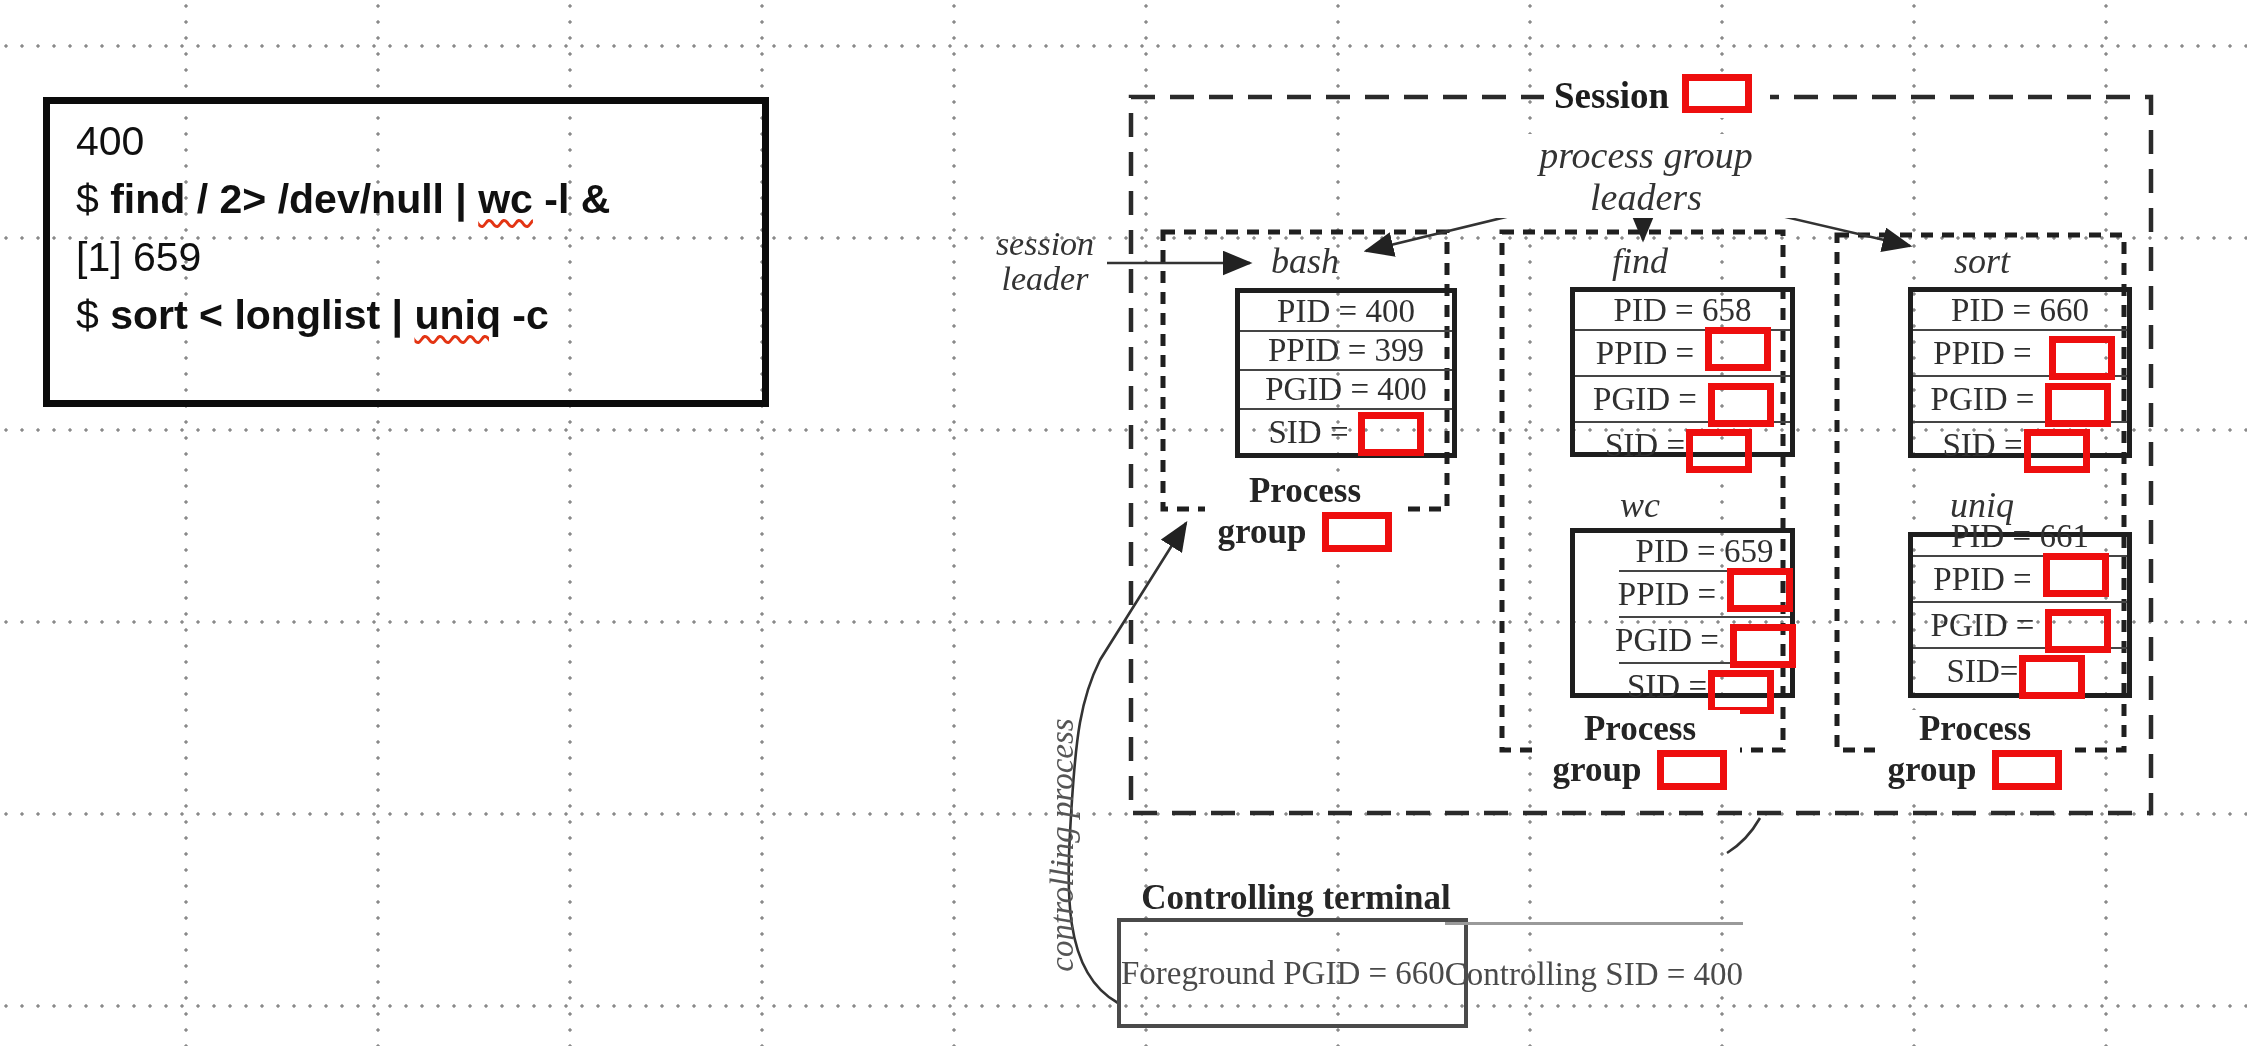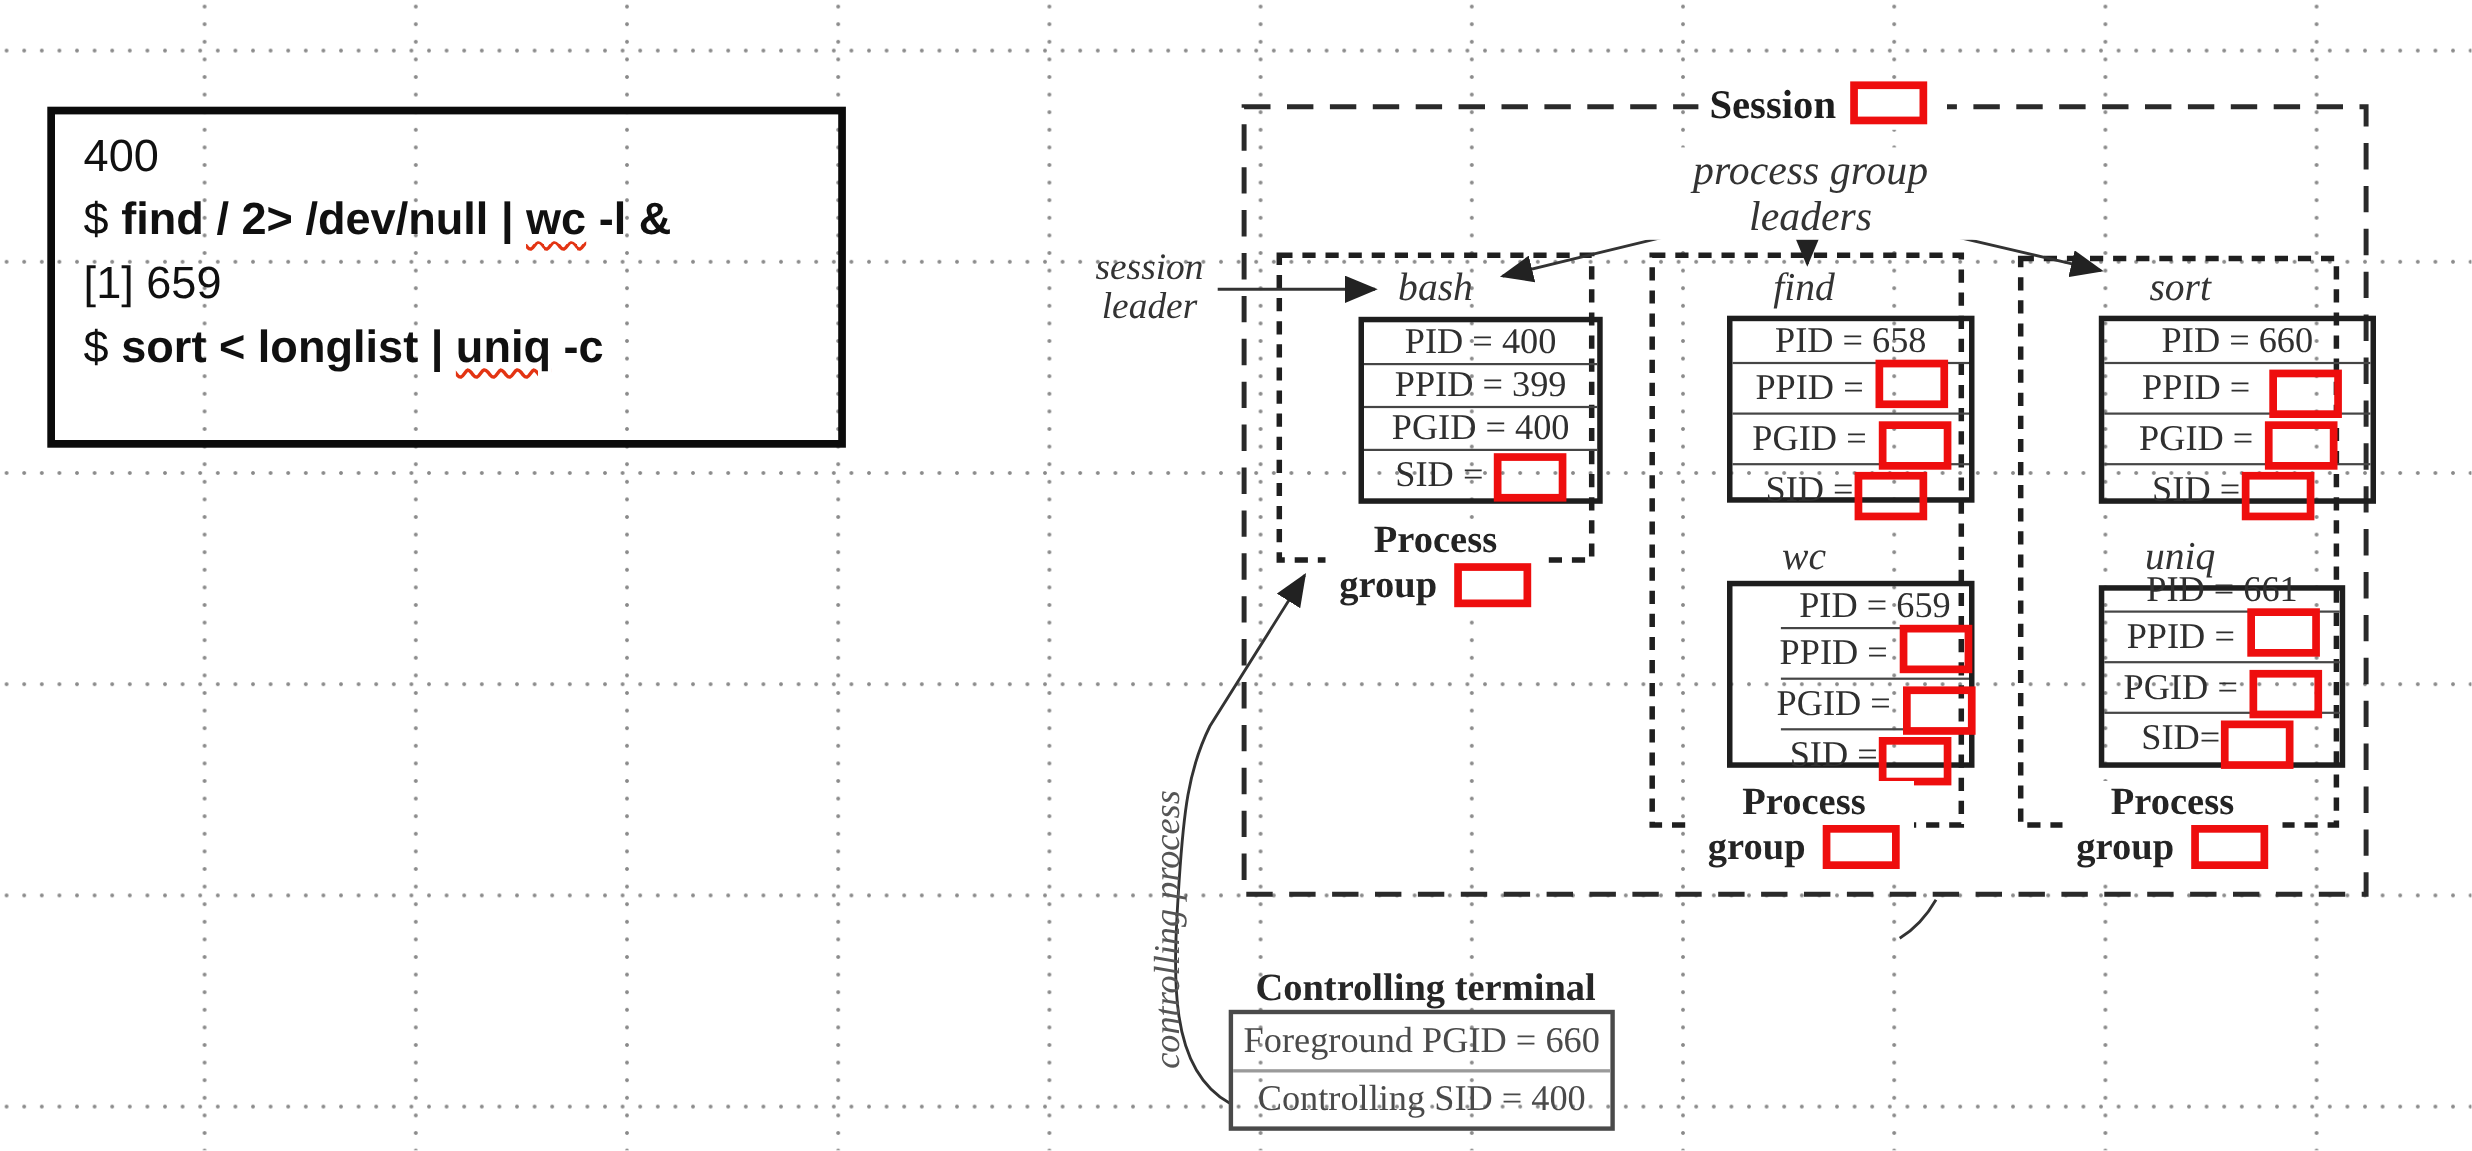--- a/index.html
+++ b/index.html
@@ -68,21 +68,21 @@
   }
   .pg-footer .l1{ display:block; line-height:37px; }
   .pg-footer .l2{ display:flex; justify-content:center; align-items:center; gap:16px; min-height:46px; }
   .rb-footer{ width:70px; height:40px; flex:0 0 auto; }
   
   .ct-title{ position:absolute; left:1140px; top:878px; width:312px; text-align:center;
              font-weight:bold; font-size:35px; color:#262626; }
   .ct-box{
     position:absolute; left:1117px; top:918px; width:351px; height:110px;
     border:4px solid #4a4a4a; box-sizing:border-box;
-    display:flex; flex-direction:column; font-size:33px; color:#4a4a4a;
+    display:flex; font-size:33px; color:#4a4a4a;
   }
   .ct-row{ flex:1; display:flex; align-items:center; justify-content:center; white-space:nowrap; }
   .ct-row + .ct-row{ border-top:3px solid #9a9a9a; }
   .ctrl-proc{
     position:absolute; left:912px; top:827px; width:300px; height:36px;
     transform:rotate(-90deg); text-align:center;
     font-style:italic; font-size:33px; color:#555;
   }
 </style>
 </head>
@@ -177,21 +177,21 @@
     <div class="trow">
         <span>PGID =</span>
         <span class="redbox rb-inline rb-dn"></span>
       </div>
     <div class="trow">
         <span>SID =</span>
         <span class="redbox rb-inline rb-dl"></span>
       </div>
   </div>
 
-  <div class="ptable" style="left:1868px;top:287px;width:252px;height:171px;">
+  <div class="ptable" style="left:1868px;top:287px;width:224px;height:171px;">
     <div class="trow">
         <span>PID = 660</span>
       </div>
     <div class="trow">
         <span>PPID =</span>
         <span class="redbox rb-inline rb-dr"></span>
       </div>
     <div class="trow">
         <span>PGID =</span>
         <span class="redbox rb-inline rb-dn"></span>

